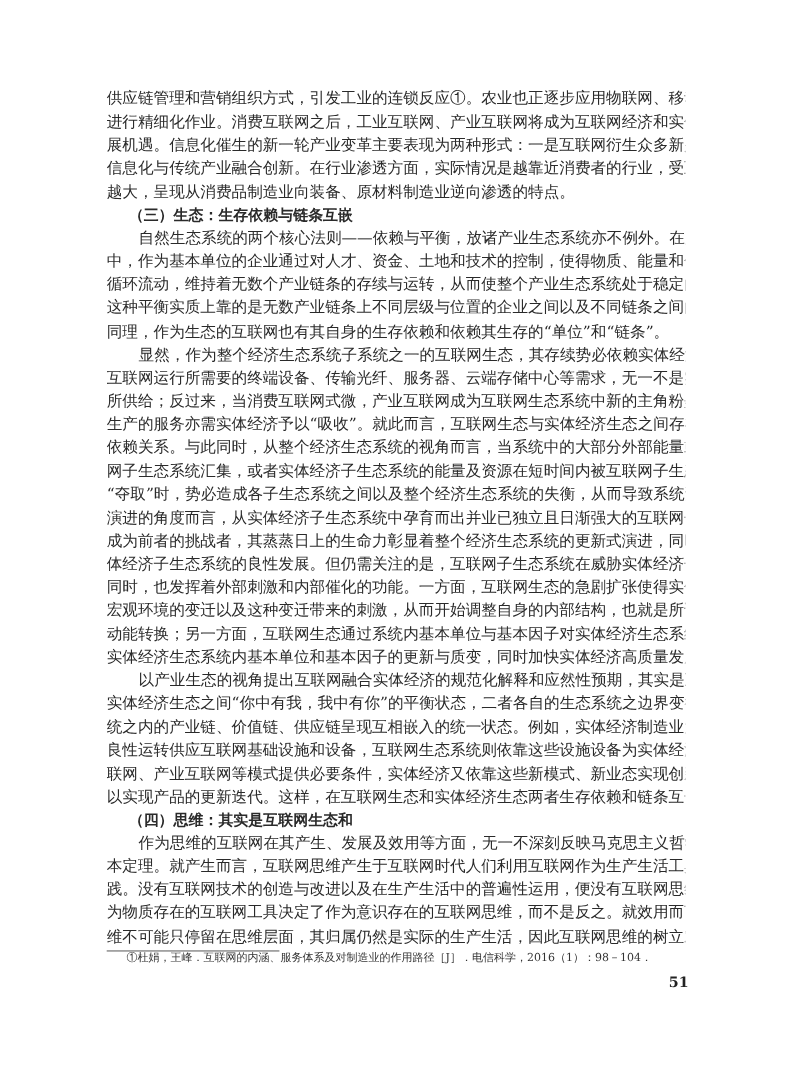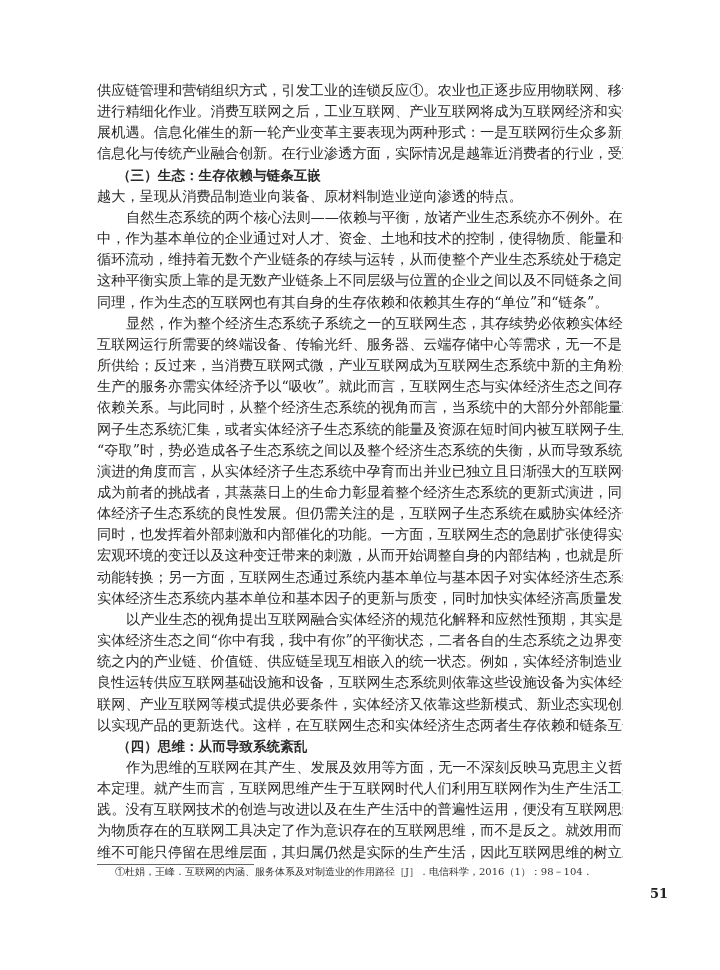--- a/index.html
+++ b/index.html
@@ -10,32 +10,32 @@
         text-align:justify; text-align-last:justify; overflow:hidden; letter-spacing:0; }
   .ln.last { text-align-last:left; }
   .ln.indent { padding-left:29px; }
   .ln.head { font-family:"DejaVu Sans", "Liberation Sans", sans-serif; font-weight:bold;
              padding-left:20px; text-align-last:left; font-size:13.6px; }
   .rule { position:absolute; left:97px; top:864px; width:157px; height:0;
           border-top:1px solid #666; }
   .footnote { position:absolute; left:115px; top:864px; font-size:10px; line-height:16px;
               white-space:nowrap; color:#333; }
   .pagenum { position:absolute; left:608px; top:886px; font-size:13px; font-weight:bold;
-             color:#222;margin-left:42px; }
+             color:#222; }
 </style>
 </head>
 <body>
 
 <div class="page" id="page">
     <div class="ln">供应链管理和营销组织方式，引发工业的连锁反应①。农业也正逐步应用物联网、移动互联网等技术</div>
     <div class="ln">进行精细化作业。消费互联网之后，工业互联网、产业互联网将成为互联网经济和实体经济新的发</div>
     <div class="ln">展机遇。信息化催生的新一轮产业变革主要表现为两种形式：一是互联网衍生众多新兴产业；二是</div>
     <div class="ln">信息化与传统产业融合创新。在行业渗透方面，实际情况是越靠近消费者的行业，受互联网的影响</div>
+    <div class="ln last">越大，呈现从消费品制造业向装备、原材料制造业逆向渗透的特点。</div>
     <div class="ln head">（三）生态：生存依赖与链条互嵌</div>
-    <div class="ln last">越大，呈现从消费品制造业向装备、原材料制造业逆向渗透的特点。</div>
     <div class="ln indent">自然生态系统的两个核心法则——依赖与平衡，放诸产业生态系统亦不例外。在产业生态系统</div>
     <div class="ln">中，作为基本单位的企业通过对人才、资金、土地和技术的控制，使得物质、能量和信息在市场环境中</div>
     <div class="ln">循环流动，维持着无数个产业链条的存续与运转，从而使整个产业生态系统处于稳定的平衡之中。</div>
     <div class="ln">这种平衡实质上靠的是无数产业链条上不同层级与位置的企业之间以及不同链条之间的生存依赖。</div>
     <div class="ln last">同理，作为生态的互联网也有其自身的生存依赖和依赖其生存的“单位”和“链条”。</div>
     <div class="ln indent">显然，作为整个经济生态系统子系统之一的互联网生态，其存续势必依赖实体经济的发展——</div>
     <div class="ln">互联网运行所需要的终端设备、传输光纤、服务器、云端存储中心等需求，无一不是实体经济制造业</div>
     <div class="ln">所供给；反过来，当消费互联网式微，产业互联网成为互联网生态系统中新的主角粉墨登场时，其所</div>
     <div class="ln">生产的服务亦需实体经济予以“吸收”。就此而言，互联网生态与实体经济生态之间存在所谓的生存</div>
     <div class="ln">依赖关系。与此同时，从整个经济生态系统的视角而言，当系统中的大部分外部能量或资源向互联</div>
@@ -47,21 +47,21 @@
     <div class="ln">同时，也发挥着外部刺激和内部催化的功能。一方面，互联网生态的急剧扩张使得实体经济意识到</div>
     <div class="ln">宏观环境的变迁以及这种变迁带来的刺激，从而开始调整自身的内部结构，也就是所谓结构优化和</div>
     <div class="ln">动能转换；另一方面，互联网生态通过系统内基本单位与基本因子对实体经济生态系统的介人，促进</div>
     <div class="ln last">实体经济生态系统内基本单位和基本因子的更新与质变，同时加快实体经济高质量发展的速率。</div>
     <div class="ln indent">以产业生态的视角提出互联网融合实体经济的规范化解释和应然性预期，其实是互联网生态和</div>
     <div class="ln">实体经济生态之间“你中有我，我中有你”的平衡状态，二者各自的生态系统之边界变得十分模糊，系</div>
     <div class="ln">统之内的产业链、价值链、供应链呈现互相嵌入的统一状态。例如，实体经济制造业为互联网生态的</div>
     <div class="ln">良性运转供应互联网基础设施和设备，互联网生态系统则依靠这些设施设备为实体经济发展工业互</div>
     <div class="ln">联网、产业互联网等模式提供必要条件，实体经济又依靠这些新模式、新业态实现创新发展，从而得</div>
     <div class="ln">以实现产品的更新迭代。这样，在互联网生态和实体经济生态两者生存依赖和链条互嵌及其触发的</div>
-    <div class="ln head">（四）思维：从而导致系统紊乱</div>
+    <div class="ln head">（四）思维：其实是互联网生态和</div>
     <div class="ln indent">作为思维的互联网在其产生、发展及效用等方面，无一不深刻反映马克思主义哲学世界观的基</div>
     <div class="ln">本定理。就产生而言，互联网思维产生于互联网时代人们利用互联网作为生产生活工具的历史实</div>
     <div class="ln">践。没有互联网技术的创造与改进以及在生产生活中的普遍性运用，便没有互联网思维的产生，作</div>
     <div class="ln">为物质存在的互联网工具决定了作为意识存在的互联网思维，而不是反之。就效用而言，互联网思</div>
     <div class="ln">维不可能只停留在思维层面，其归属仍然是实际的生产生活，因此互联网思维的树立对人们在生产</div>
   </div>
 
 <div class="rule"></div>
 <div class="footnote">①杜娟，王峰．互联网的内涵、服务体系及对制造业的作用路径［J］．电信科学，2016（1）：98－104．</div>
 <div class="pagenum">51</div>

